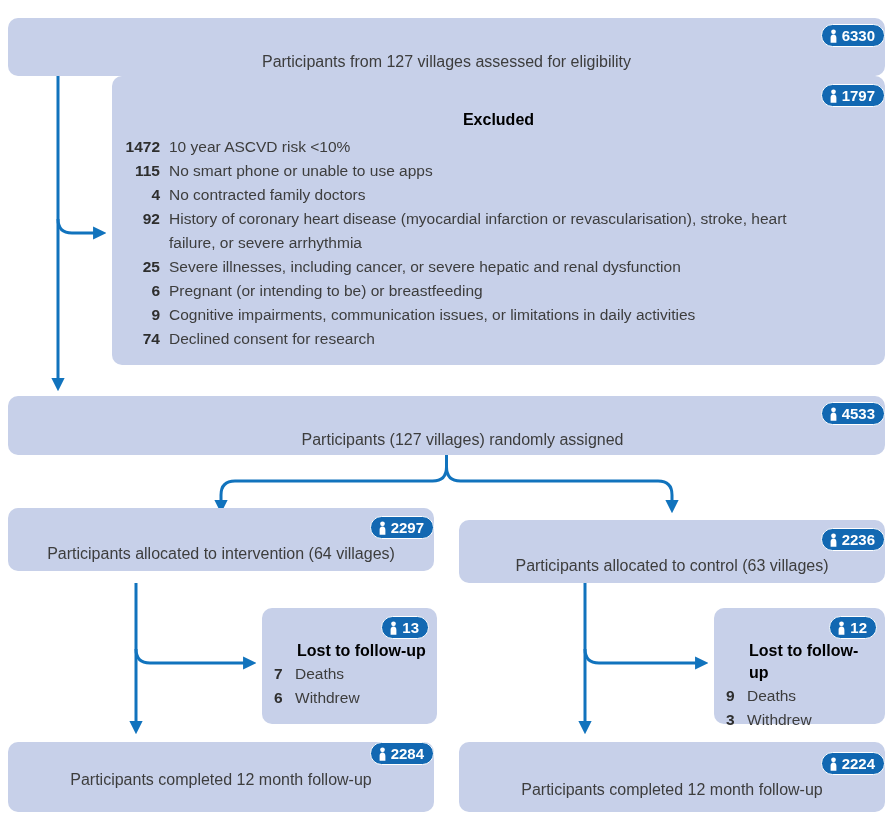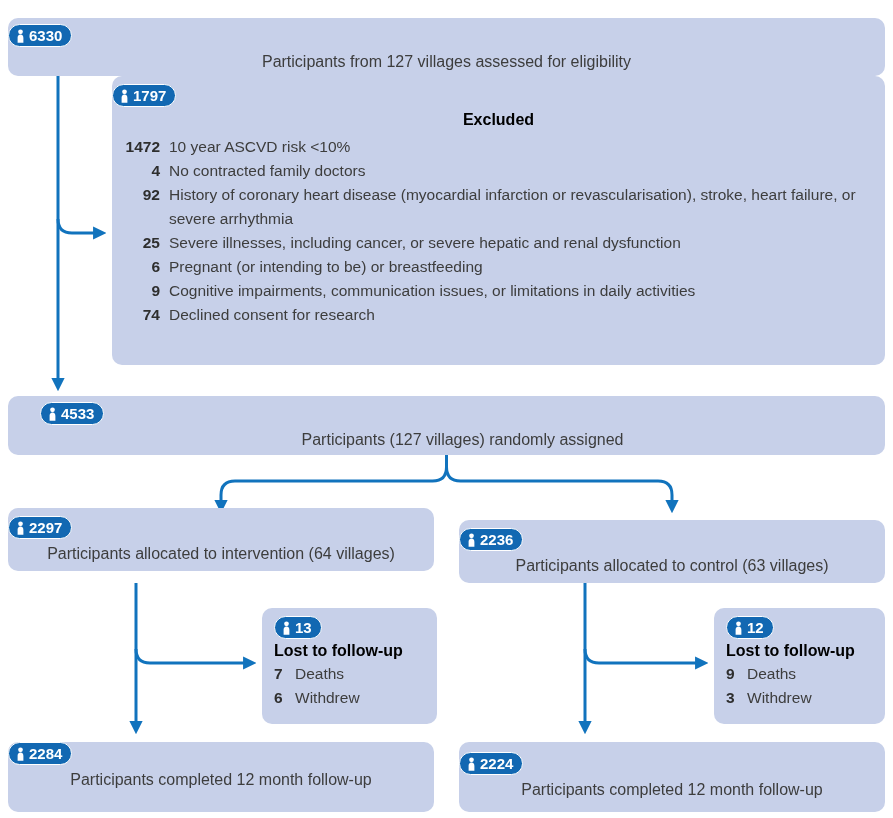--- a/index.html
+++ b/index.html
@@ -12,21 +12,21 @@
     overflow: hidden;
   }
   .box {
     position: absolute;
     background: var(--box-fill, #c7d0e9);
     border-radius: 10px;
     text-align: center;
     color: var(--body-text, #3d3d3d);
     box-sizing: border-box;
   }
-  .badge-row { text-align: left; }
+  .badge-row { text-align: right; }
   .badge {
     display: inline-flex;
     align-items: center;
     gap: 4px;
     background: var(--badge-blue, #1268b2);
     color: #ffffff;
     font-weight: bold;
     font-size: 15px;
     line-height: 1;
     padding: 3px 9px 3px 7px;
@@ -49,21 +49,21 @@
     display: grid;
     grid-template-columns: 42px 1fr;
     column-gap: 9px;
     font-size: 15.5px;
     line-height: 24px;
   }
   .excl-row .n { font-weight: bold; text-align: right; color: #2e2e2e; }
   .excl-row:nth-child(4) .reason { max-width: 640px; }
   
   .lost { text-align: left; padding: 0 8px 0 12px; }
-  .lost .bold-title { margin-top: 1px; }
+  .lost .bold-title { margin-top: 1px; margin-left: 23px; }
   .lost-row {
     display: grid;
     grid-template-columns: 12px 1fr;
     column-gap: 9px;
     font-size: 15.5px;
     line-height: 24px;
   }
   .lost-row .n { font-weight: bold; color: #2e2e2e; }
   
   svg.arrows { position: absolute; left: 0; top: 0; pointer-events: none; }
@@ -114,20 +114,24 @@
         <span>1797</span>
       </span>
     </div>
     <div class="bold-title" style="text-align:center;">Excluded</div>
     <div class="excl-list">
       <div class="excl-row">
         <span class="n">1472</span>
         <span class="reason">10 year ASCVD risk &lt;10%</span>
       </div>
       <div class="excl-row">
+        <span class="n">115</span>
+        <span class="reason">No smart phone or unable to use apps</span>
+      </div>
+      <div class="excl-row">
         <span class="n">4</span>
         <span class="reason">No contracted family doctors</span>
       </div>
       <div class="excl-row">
         <span class="n">92</span>
         <span class="reason">History of coronary heart disease (myocardial infarction or revascularisation), stroke, heart failure, or severe arrhythmia</span>
       </div>
       <div class="excl-row">
         <span class="n">25</span>
         <span class="reason">Severe illnesses, including cancer, or severe hepatic and renal dysfunction</span>

